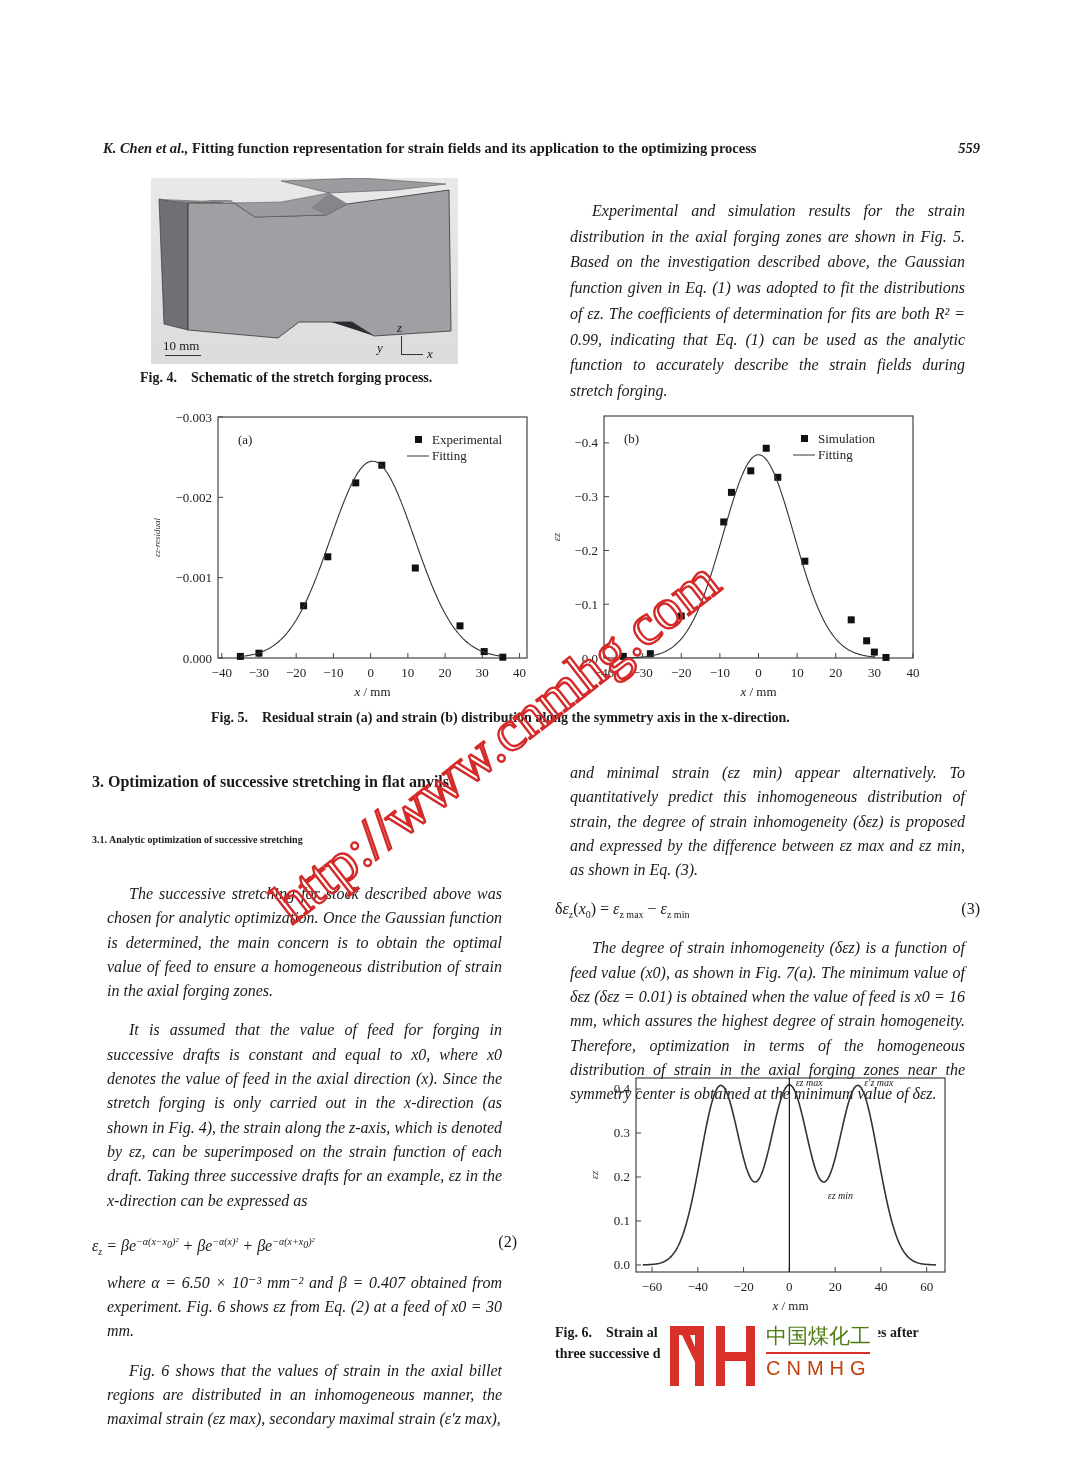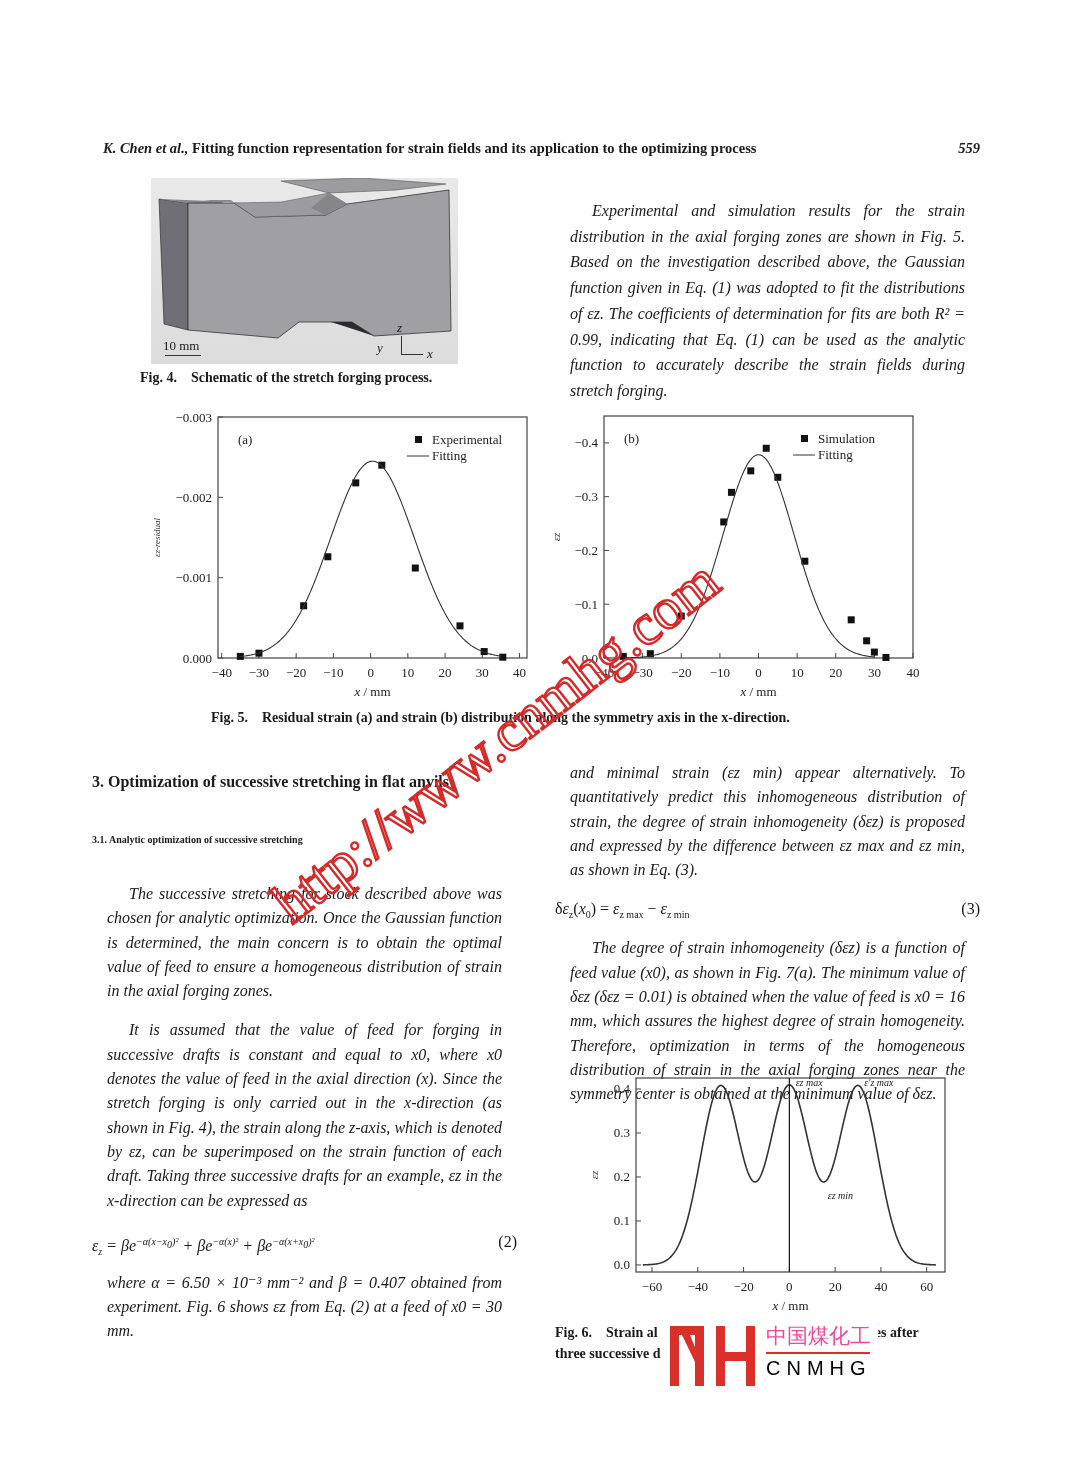--- a/index.html
+++ b/index.html
@@ -184,20 +184,21 @@
 <div class="abs h2" style="left:92px;top:834px;">3.1. Analytic optimization of successive stretching</div>
 
 <div class="abs para" style="left:92px;top:867px;width:425px;">
   <p>The successive stretching for stock described above was chosen for analytic optimization. Once the Gaussian function is determined, the main concern is to obtain the optimal value of feed to ensure a homogeneous distribution of strain in the axial forging zones.</p>
   <p>It is assumed that the value of feed for forging in successive drafts is constant and equal to x0, where x0 denotes the value of feed in the axial direction (x). Since the stretch forging is only carried out in the x-direction (as shown in Fig. 4), the strain along the z-axis, which is denoted by εz, can be superimposed on the strain function of each draft. Taking three successive drafts for an example, εz in the x-direction can be expressed as</p>
   <div class="eq" style="position:relative;height:28px;line-height:28px;">
     <span style="font-style:italic;">ε<sub>z</sub> = βe<sup>−α(x−x<sub>0</sub>)²</sup> + βe<sup>−α(x)²</sup> + βe<sup>−α(x+x<sub>0</sub>)²</sup></span>
     <span class="eqno">(2)</span>
   </div>
   <p class="noindent">where α = 6.50 × 10⁻³ mm⁻² and β = 0.407 obtained from experiment. Fig. 6 shows εz from Eq. (2) at a feed of x0 = 30 mm.</p>
+  <p>Fig. 6 shows that the values of strain in the axial billet regions are distributed in an inhomogeneous manner, the maximal strain (εz max), secondary maximal strain (ε′z max),</p>
 </div>
 
 <div class="abs para" style="left:555px;top:746px;width:425px;">
   <p class="noindent">and minimal strain (εz min) appear alternatively. To quantitatively predict this inhomogeneous distribution of strain, the degree of strain inhomogeneity (δεz) is proposed and expressed by the difference between εz max and εz min, as shown in Eq. (3).</p>
   <div class="eq" style="position:relative;height:24px;line-height:24px;">
     <span>δ<i>ε</i><sub>z</sub>(<i>x</i><sub>0</sub>) = <i>ε</i><sub>z max</sub> − <i>ε</i><sub>z min</sub></span>
     <span class="eqno">(3)</span>
   </div>
   <p>The degree of strain inhomogeneity (δεz) is a function of feed value (x0), as shown in Fig. 7(a). The minimum value of δεz (δεz = 0.01) is obtained when the value of feed is x0 = 16 mm, which assures the highest degree of strain homogeneity. Therefore, optimization in terms of the homogeneous distribution of strain in the axial forging zones near the symmetry center is obtained at the minimum value of δεz.</p>
 </div>
@@ -257,17 +258,17 @@
     <rect x="2" y="4" width="34" height="9" fill="#d9302a"></rect>
     <rect x="27" y="4" width="9" height="60" fill="#d9302a"></rect>
     <polygon points="18,13 27,13 27,40 18,40" fill="#d9302a" opacity="0"></polygon>
     <polygon points="14,13 22,13 31,35 27,40" fill="#d9302a"></polygon>
 
     <rect x="48" y="4" width="9" height="60" fill="#d9302a"></rect>
     <rect x="78" y="4" width="9" height="60" fill="#d9302a"></rect>
     <rect x="48" y="30" width="39" height="9" fill="#d9302a"></rect>
   </svg>
   <div class="abs" style="left:98px;top:0;width:112px;height:66px;background:#fff;">
-    <div style="font-family:'DejaVu Sans',sans-serif;font-size:21px;color:#ec4899;line-height:28px;">中国煤化工</div>
+    <div style="font-family:'DejaVu Sans',sans-serif;font-size:21px;color:#4d7c0f;line-height:28px;">中国煤化工</div>
     <div style="height:2px;background:#d9302a;width:104px;margin:2px 0 3px 0;"></div>
-    <div style="font-family:'Liberation Sans',sans-serif;font-size:20px;letter-spacing:6px;color:#000000;">CNMHG</div>
+    <div style="font-family:'Liberation Sans',sans-serif;font-size:20px;letter-spacing:6px;color:#c2410c;">CNMHG</div>
   </div>
 </div>
 
 </body></html>

